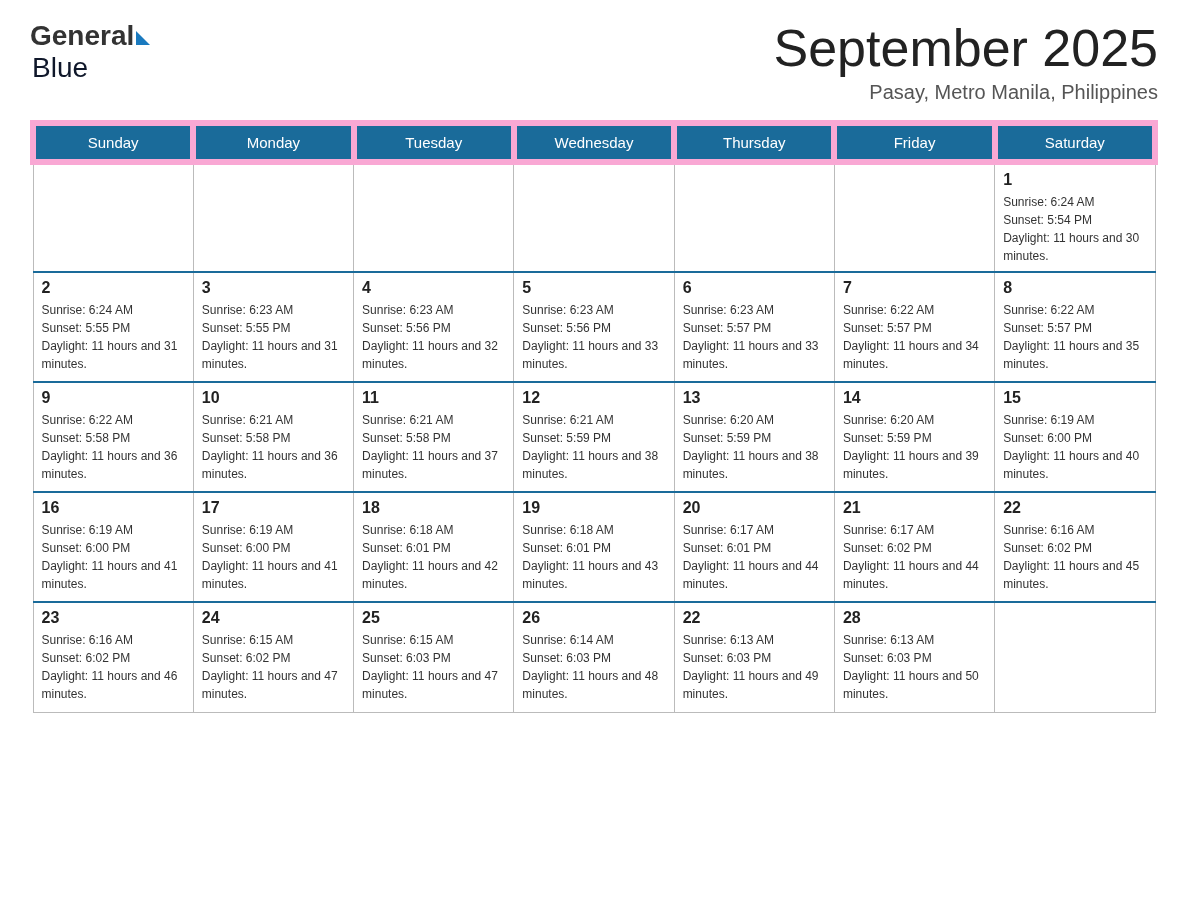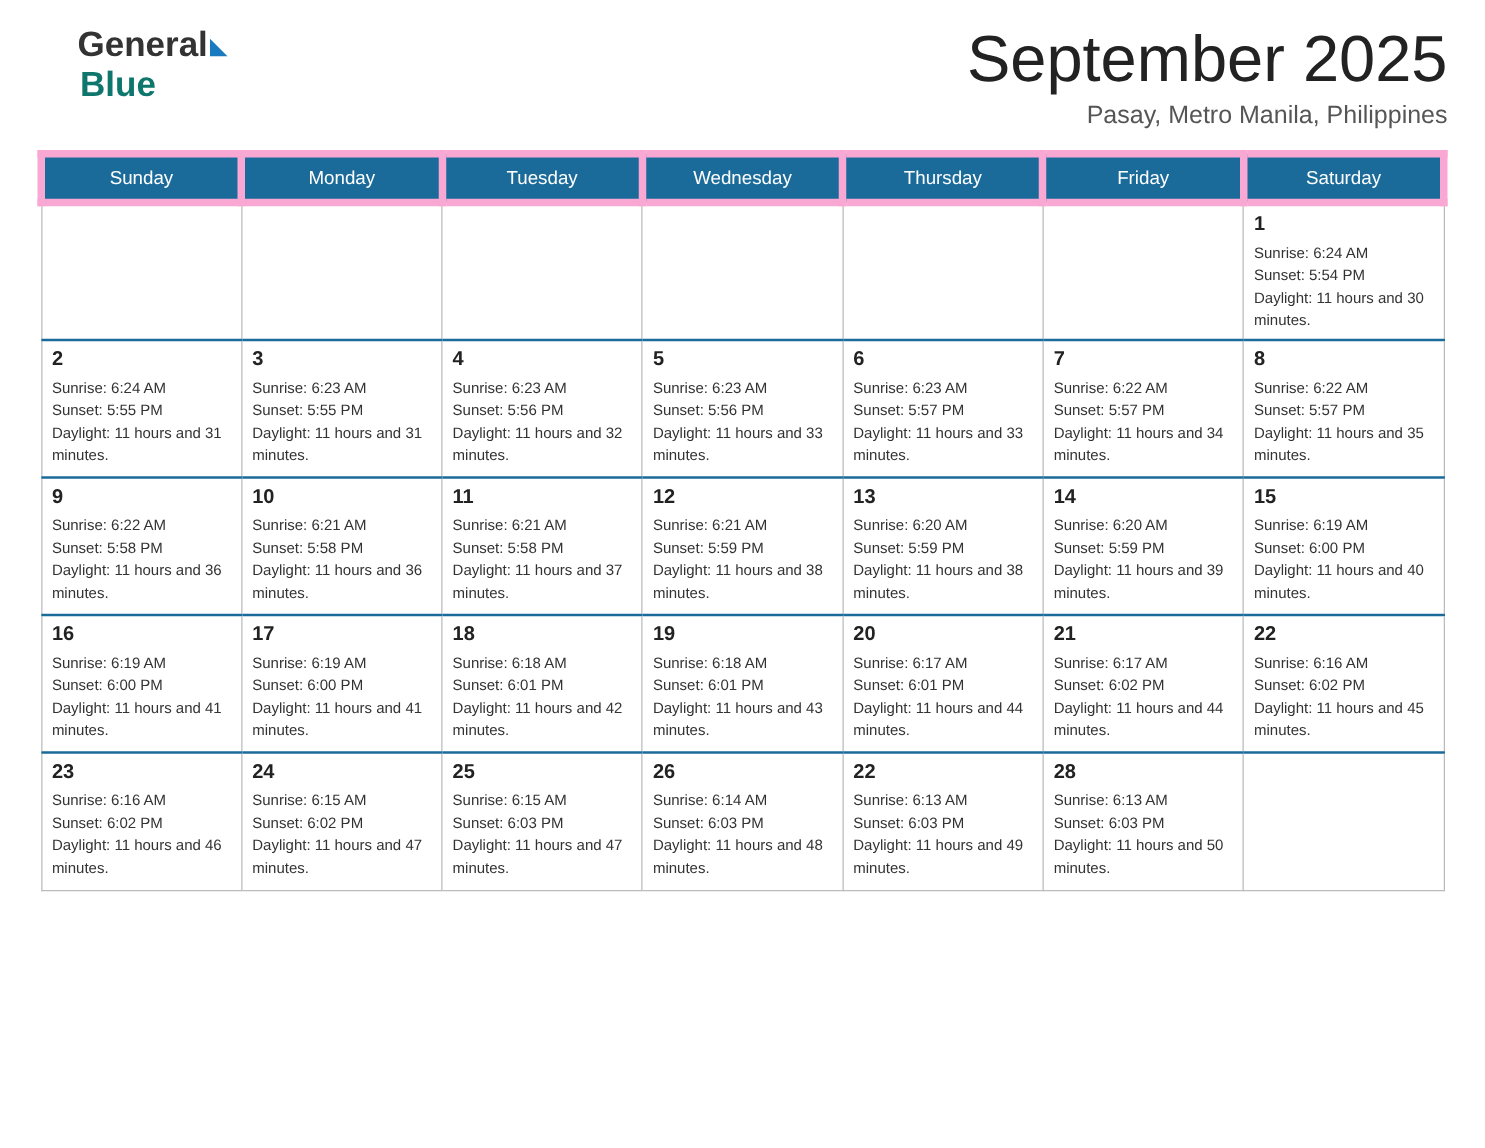--- a/index.html
+++ b/index.html
@@ -9,21 +9,20 @@
       color: #333;
       padding: 20px 30px;
       width: 1188px;
       min-height: 918px;
     }
     .header {
       display: flex;
       justify-content: space-between;
       align-items: flex-start;
       margin-bottom: 16px;
-      margin-left: 32px;
     }
     .logo {
       display: flex;
       flex-direction: column;
       align-items: flex-start;
     }
     .logo-top {
       display: flex;
       align-items: center;
       font-size: 28px;
@@ -34,23 +33,23 @@
     .logo-arrow {
       width: 0;
       height: 0;
       border-left: 14px solid #1a7abf;
       border-top: 14px solid transparent;
       border-bottom: 0px solid transparent;
       margin-left: 2px;
       margin-top: 4px;
     }
     .logo-blue {
-      color: #0f766e;
+      color: #0f172a;
       font-size: 28px;
-      font-weight: bold;
+      font-weight: normal;
       margin-left: 2px;
     }
     .title-block {
       text-align: right;
     }
     .main-title {
       font-size: 52px;
       font-weight: normal;
       color: #222;
       line-height: 1.1;

